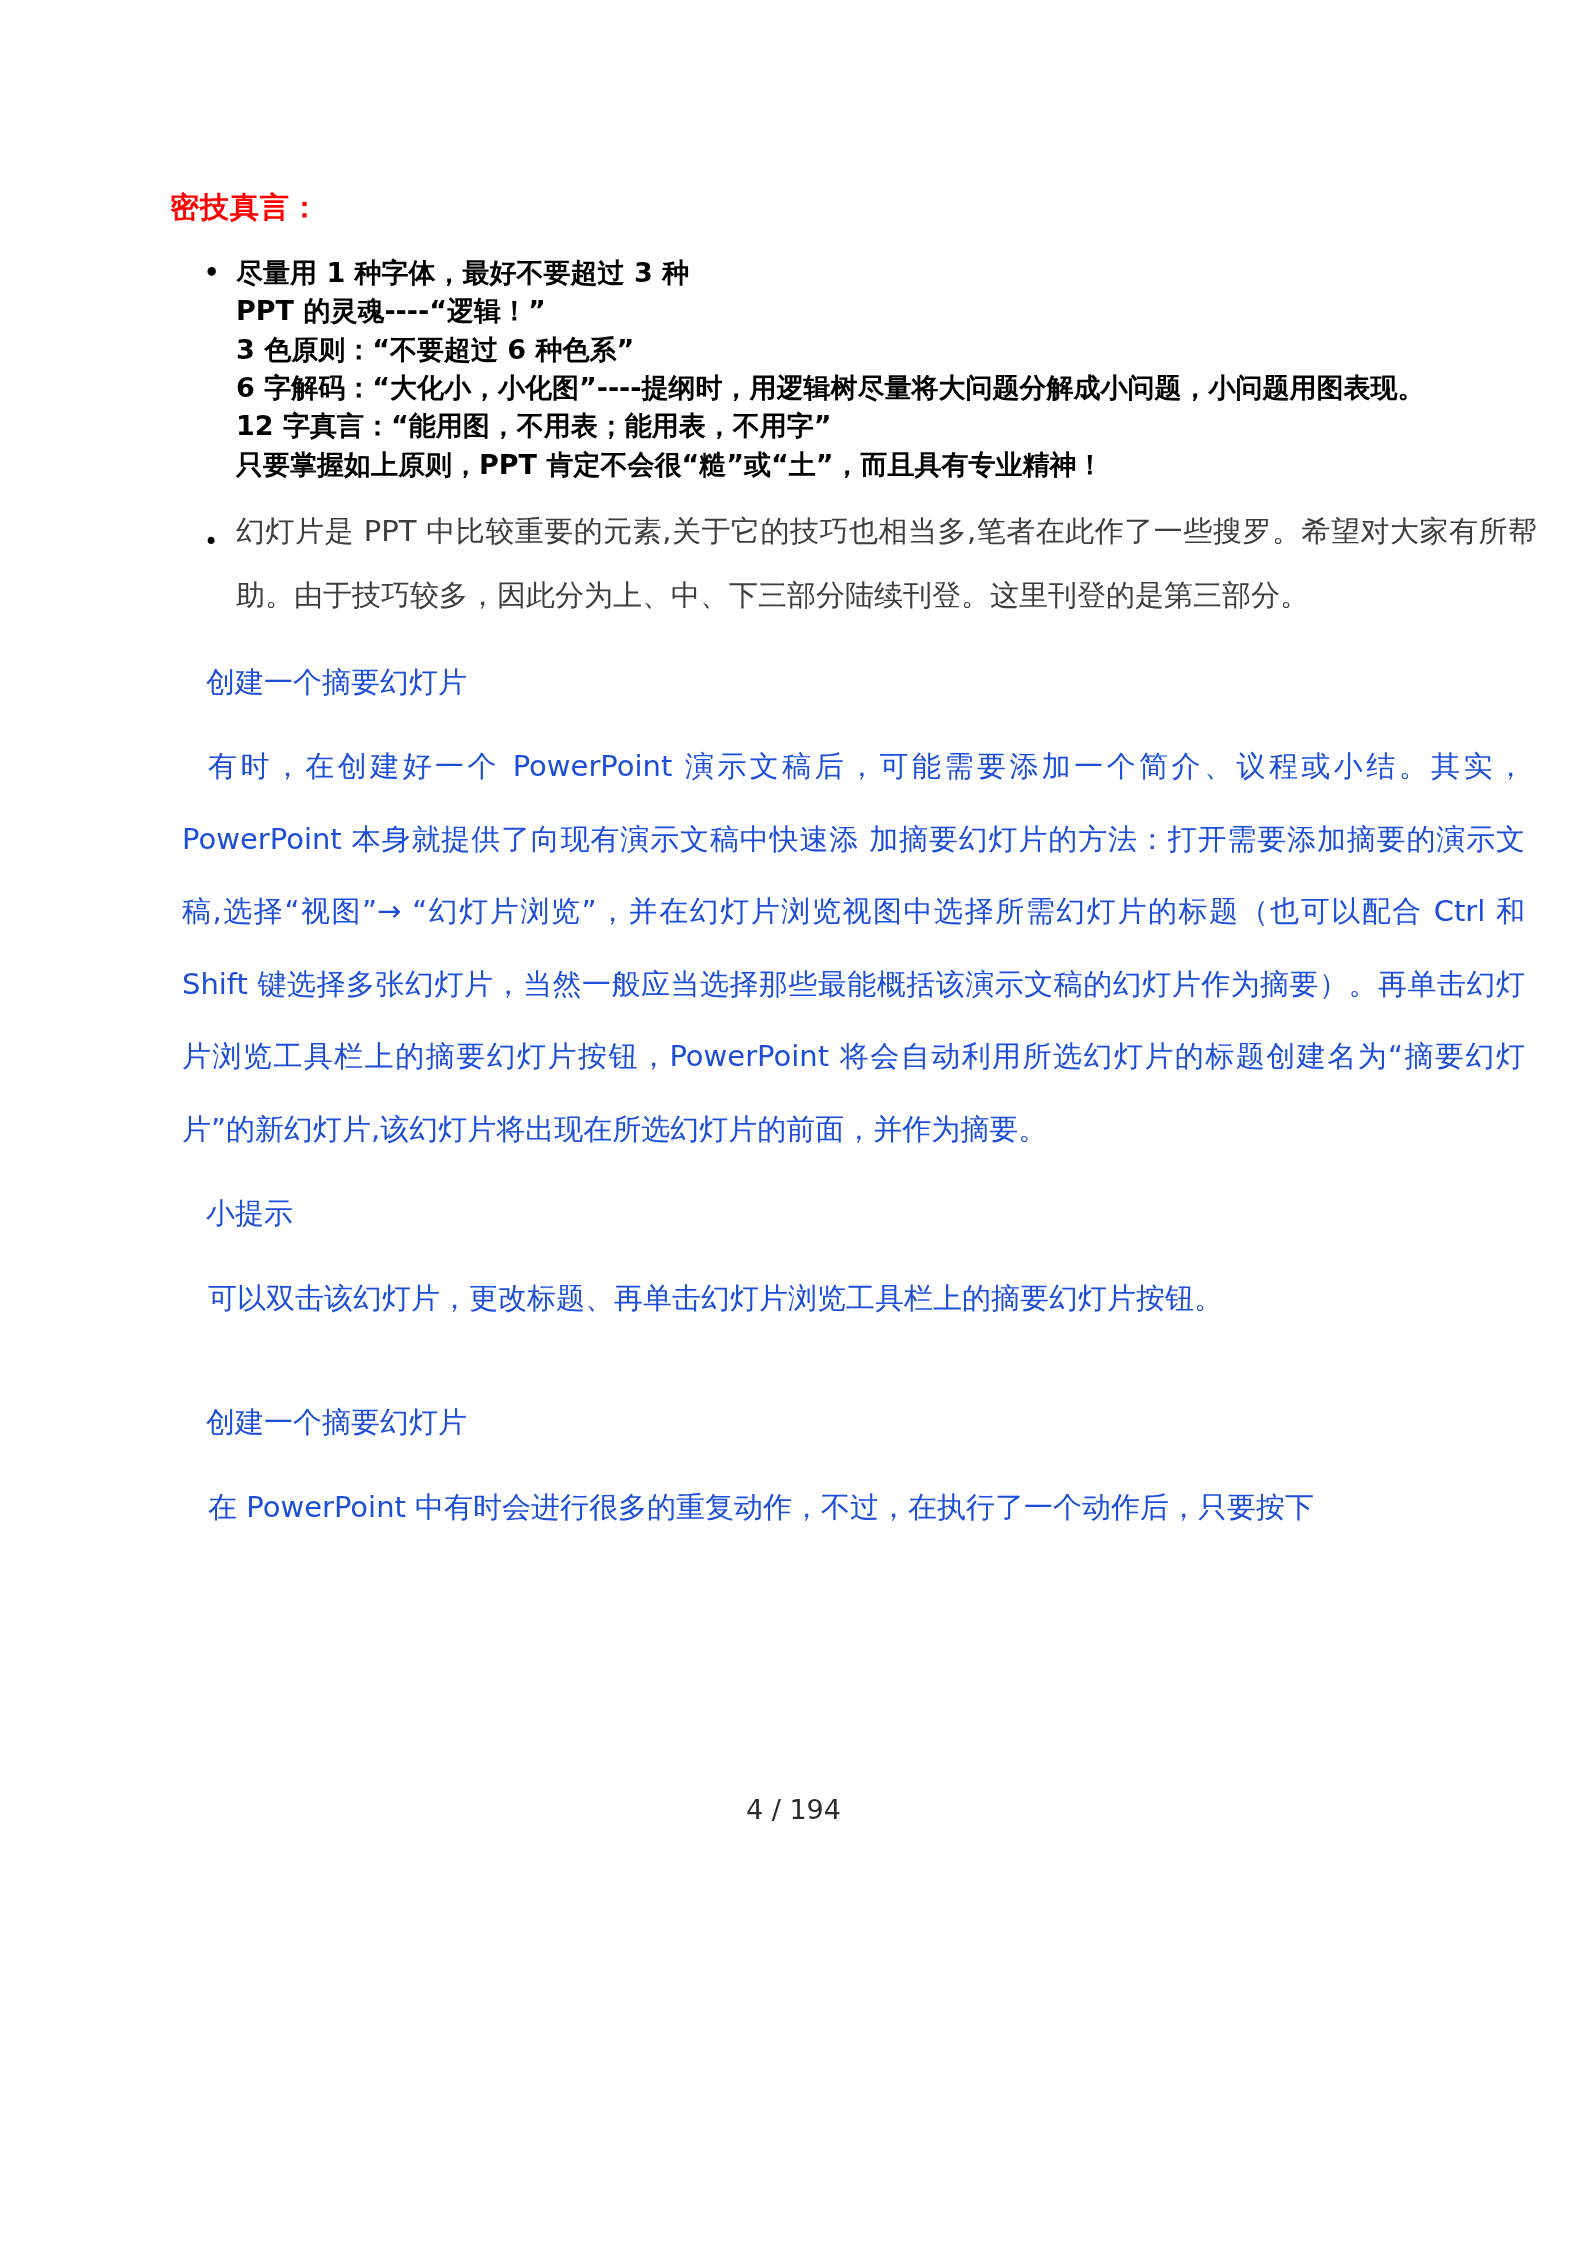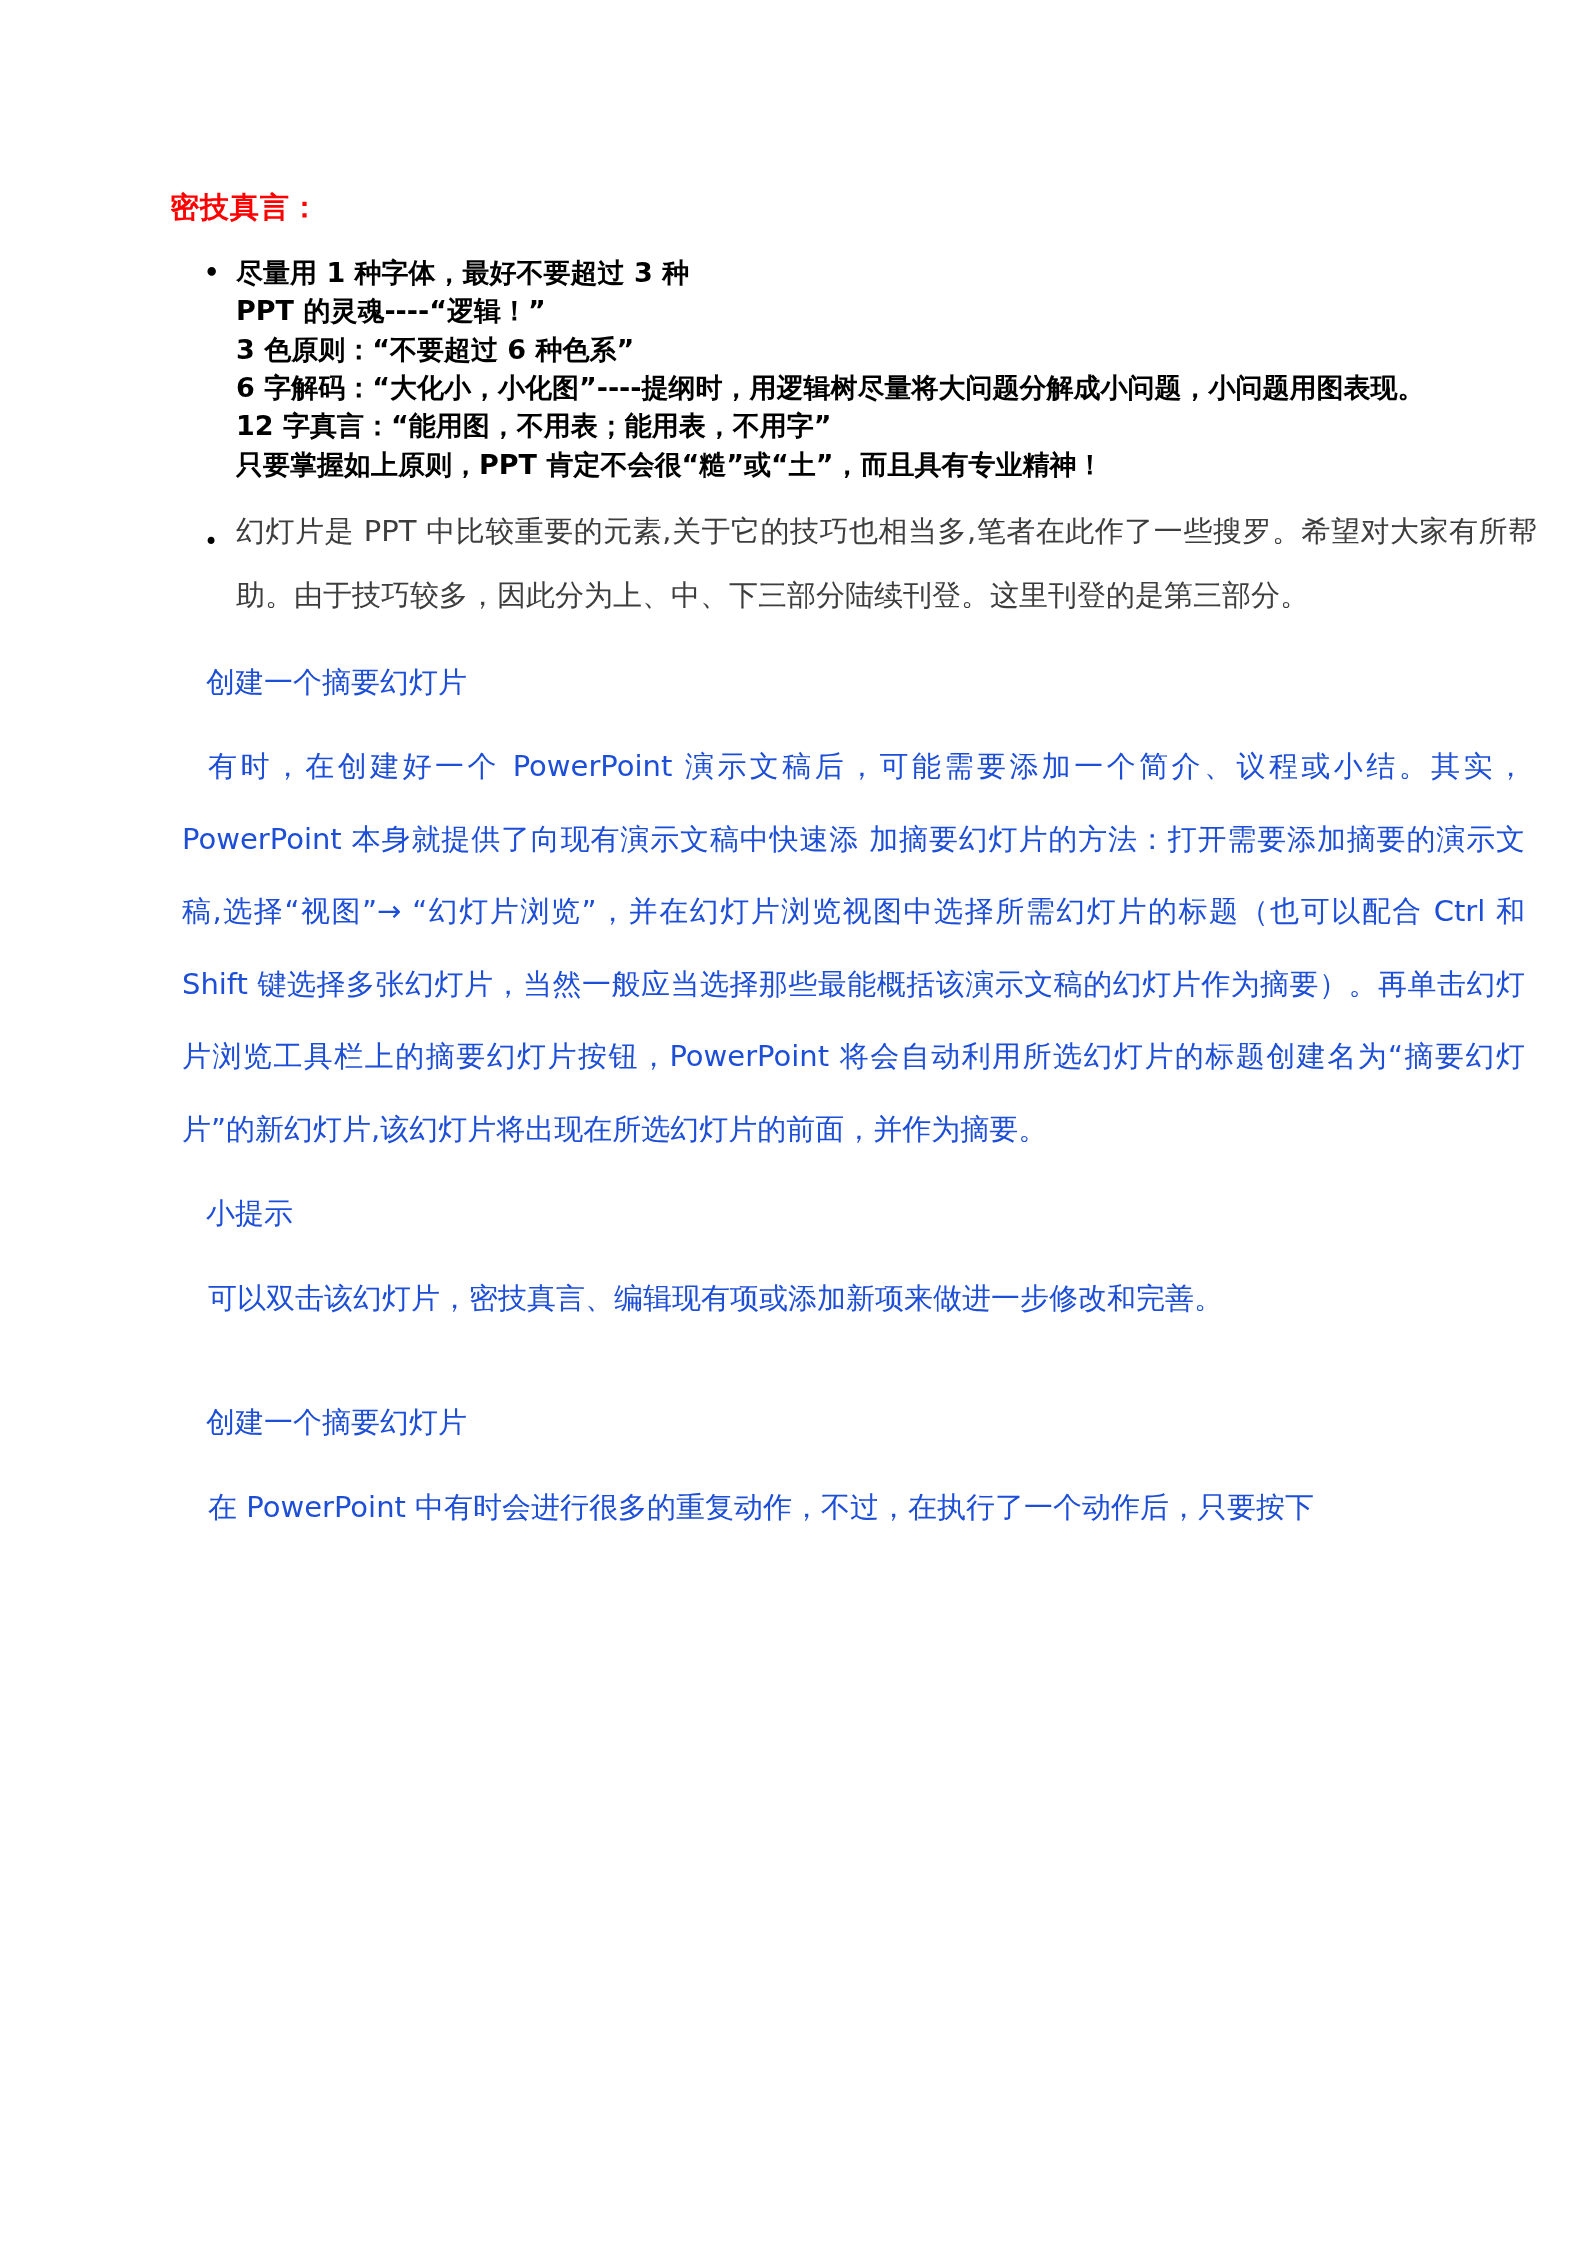--- a/index.html
+++ b/index.html
@@ -113,20 +113,21 @@
     </li>
 
   </ul>
 
   <div class="section subhead">创建一个摘要幻灯片</div>
 
   <div class="section para">有时，在创建好一个 PowerPoint 演示文稿后，可能需要添加一个简介、议程或小结。其实，PowerPoint 本身就提供了向现有演示文稿中快速添 加摘要幻灯片的方法：打开需要添加摘要的演示文稿,选择“视图”→ “幻灯片浏览”，并在幻灯片浏览视图中选择所需幻灯片的标题（也可以配合 Ctrl 和  Shift 键选择多张幻灯片，当然一般应当选择那些最能概括该演示文稿的幻灯片作为摘要）。再单击幻灯片浏览工具栏上的摘要幻灯片按钮，PowerPoint 将会自动利用所选幻灯片的标题创建名为“摘要幻灯片”的新幻灯片,该幻灯片将出现在所选幻灯片的前面，并作为摘要。</div>
 
   <div class="section subhead">小提示</div>
 
-  <div class="section para">可以双击该幻灯片，密技真言、编辑现有项或添加新项来做进一步修改和完善。</div>
+  <div class="section para">可以双击该幻灯片，更改标题、再单击幻灯片浏览工具栏上的摘要幻灯片按钮。</div>
 
   <div class="section subhead gap-large">创建一个摘要幻灯片</div>
 
   <div class="section para">在 PowerPoint 中有时会进行很多的重复动作，不过，在执行了一个动作后，只要按下</div>
 
+  <div class="footer">4 / 194</div>
 
 </div>
 
 </body></html>

